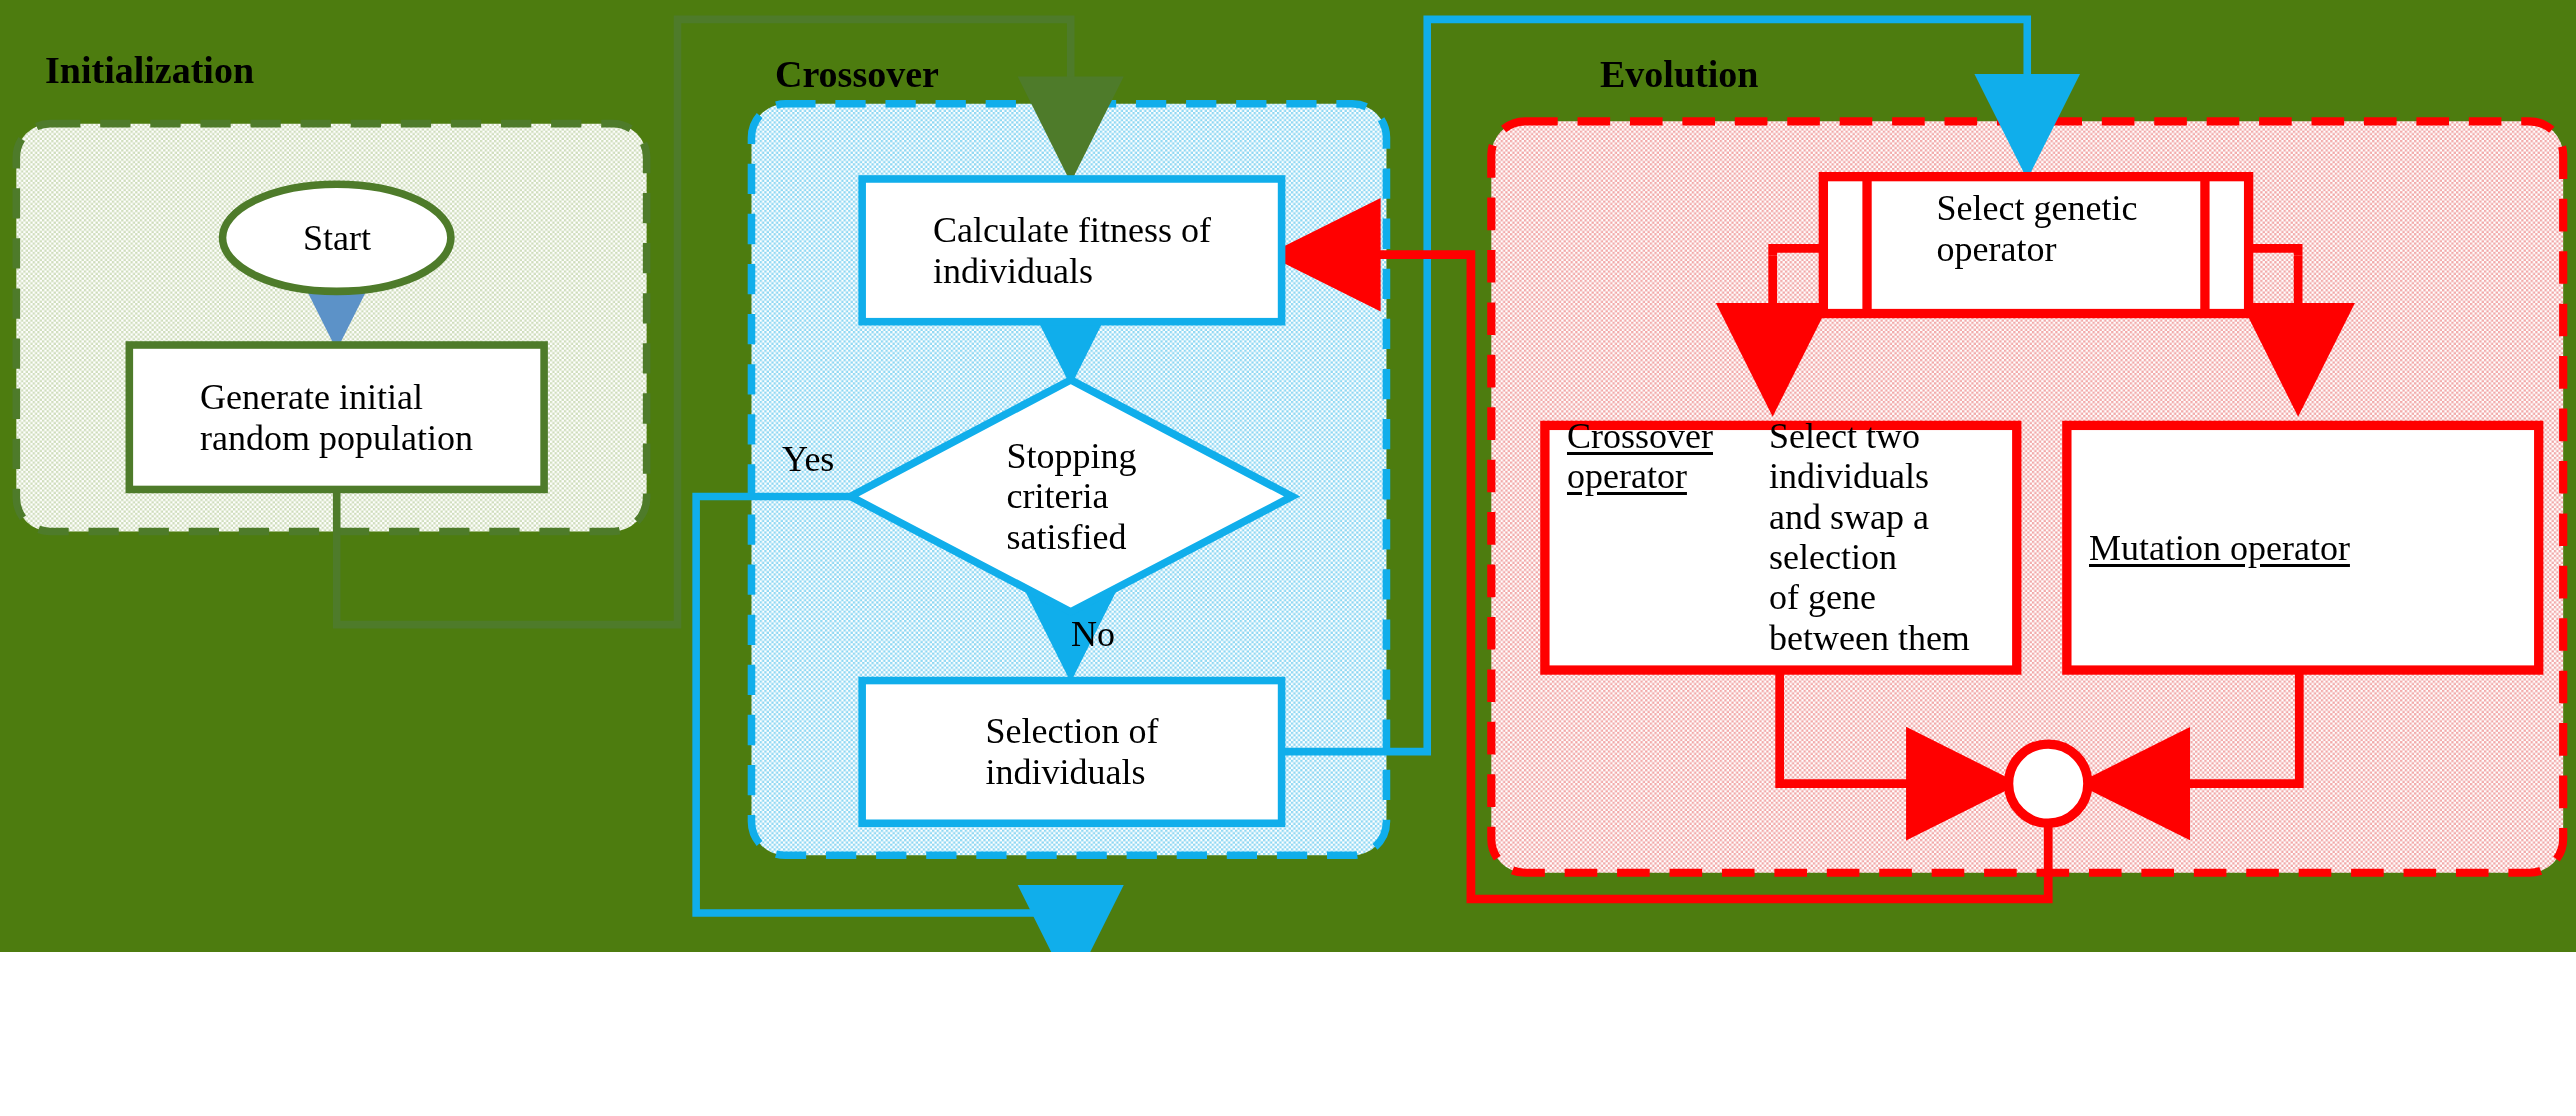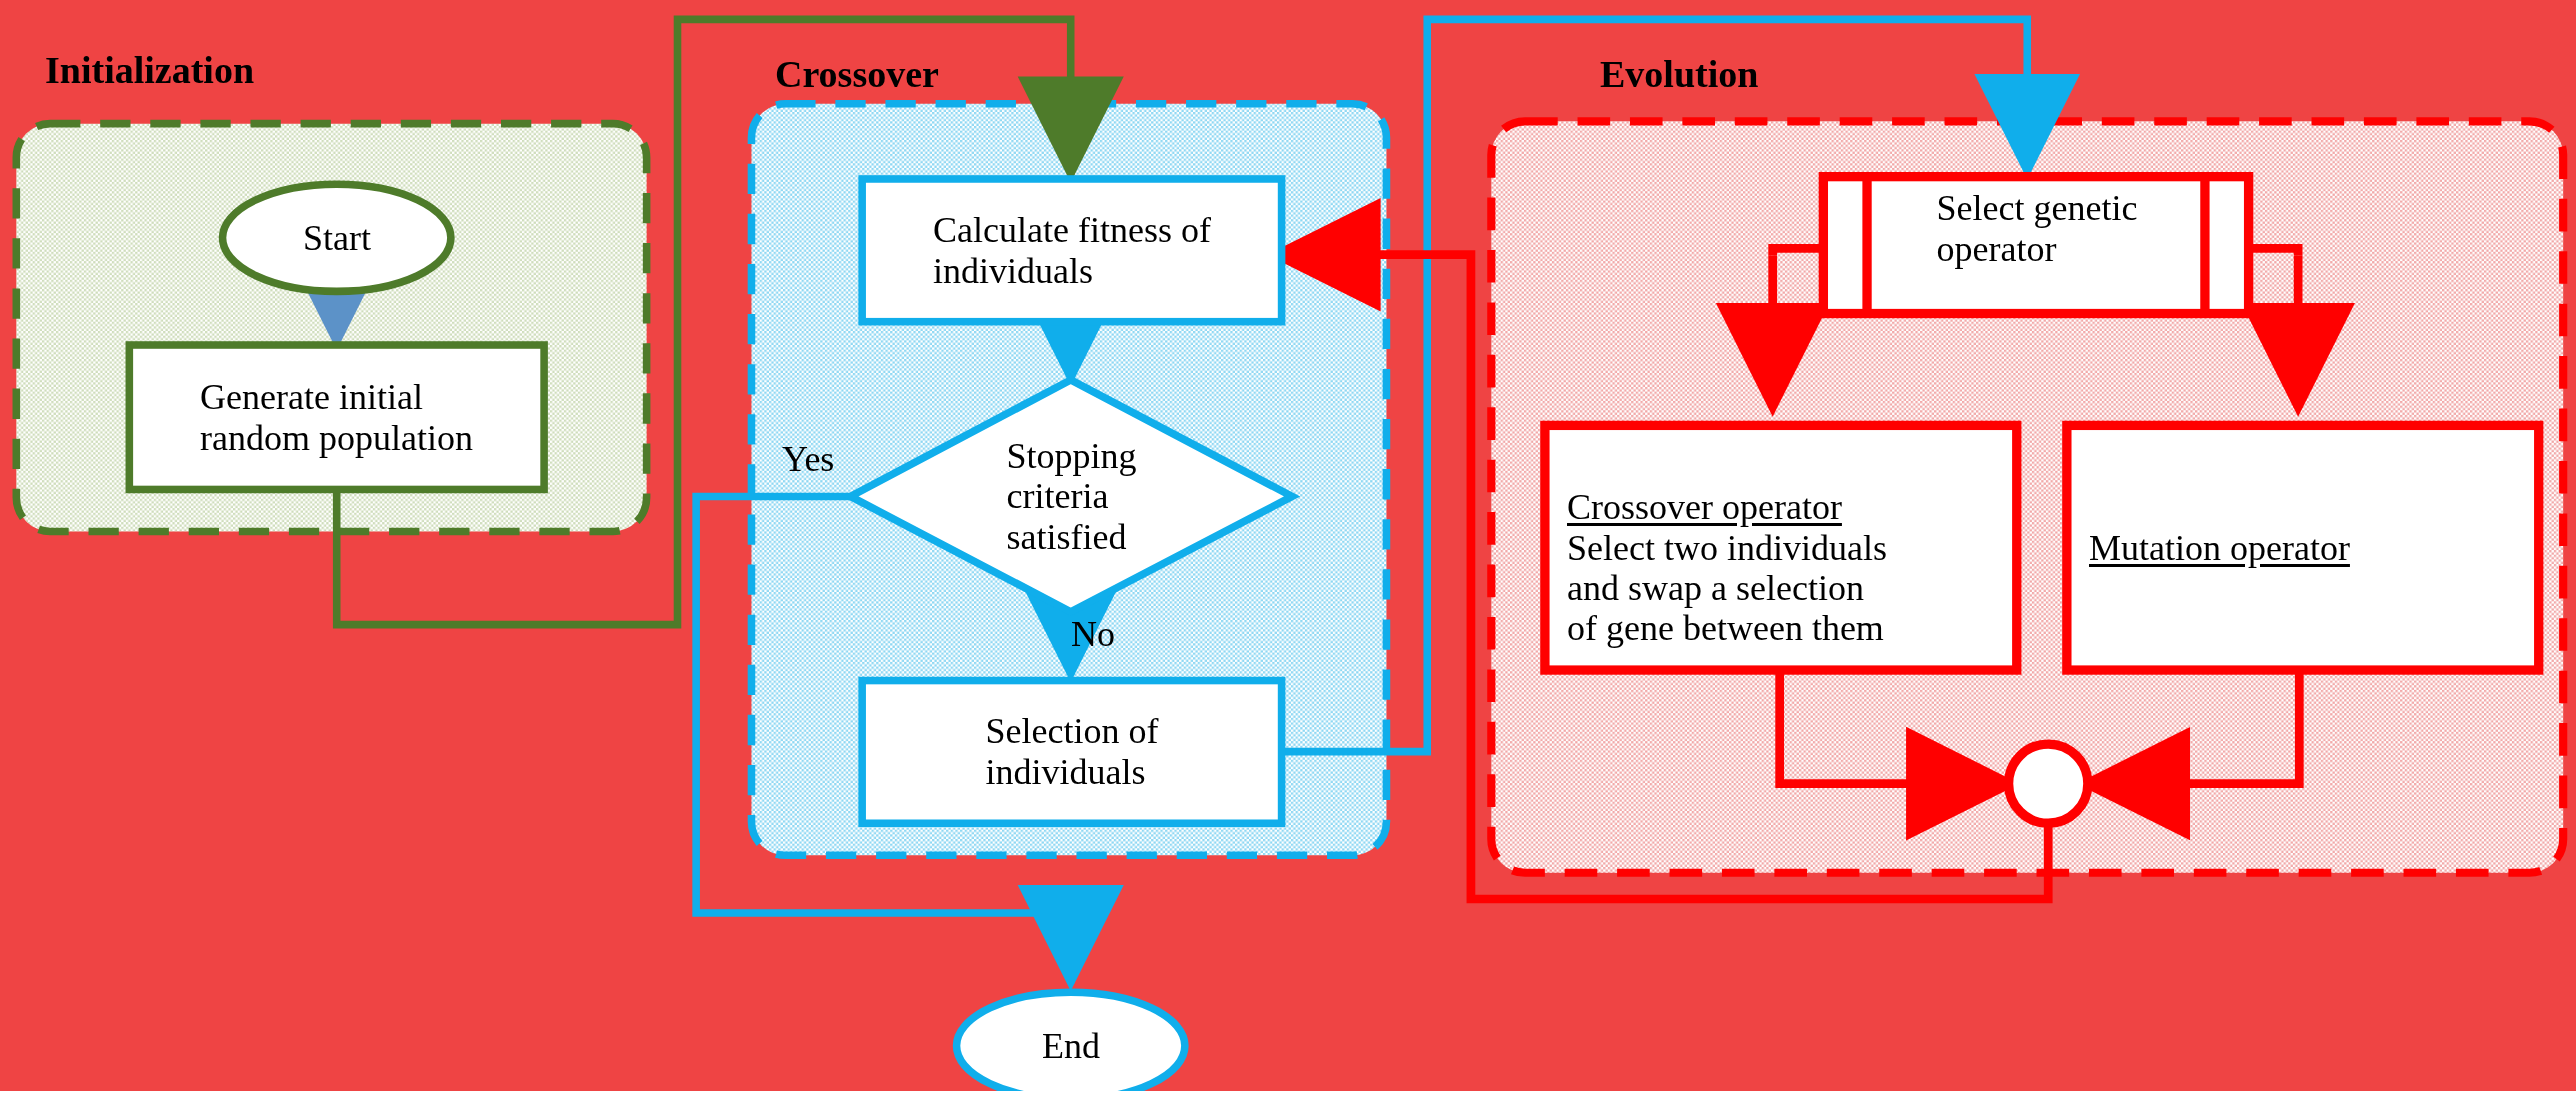--- a/index.html
+++ b/index.html
@@ -1,17 +1,17 @@
 <!DOCTYPE html>
 <html style="font-size:9.3px"><head>
 <meta charset="utf-8">
 <style>
   html,body{margin:0;padding:0;background:#ffffff;}
   body{font-family:"Liberation Serif", serif;}
-  #stage{position:relative;width:2576px;height:1091px;background:#ef4444;overflow:hidden;}
+  #stage{position:relative;width:2576px;height:952px;background:#4d7c0f;overflow:hidden;}
   svg{position:absolute;left:0;top:0;width:2576px;height:1117px;}
   .phase-title{
     position:absolute;font-family:"Liberation Serif", serif;font-weight:bold;
     font-size:38px;color:#000;white-space:nowrap;letter-spacing:0px;
   }
   .node-label{
     position:absolute;display:flex;align-items:center;justify-content:center;
     text-align:left;font-family:"Liberation Serif", serif;font-size:36px;
     color:#000;line-height:1.12;pointer-events:none;white-space:pre-line;
   }
@@ -133,21 +133,21 @@
 satisfied</div>
 
   <div class="node-label" style="left:867px; top:686px; width:410px; height:131px;">Selection of
 individuals</div>
 
   <div class="node-label" style="left:957px; top:1010px; width:228px; height:72px;">End</div>
 
   <div class="node-label" style="left:1871px; top:166px; width:332px; height:125px;">Select genetic
 operator</div>
 
-  <div class="node-label left" style="left:1567px; top:456px; width:437px; height:224px; flex-direction:column; align-items:flex-start; justify-content:center;">
+  <div class="node-label left" style="left:1567px; top:416px; width:437px; height:224px; flex-direction:row; align-items:flex-start; justify-content:center;">
     <span class="op-title">Crossover operator</span>
     <span class="op-body">Select two individuals
 and swap a selection
 of gene between them</span>
   </div>
 
   <div class="node-label left" style="left:2089px; top:436px; width:437px; height:224px; flex-direction:column; align-items:flex-start; justify-content:center;">
     <span class="op-title">Mutation operator</span>
   </div>
 

